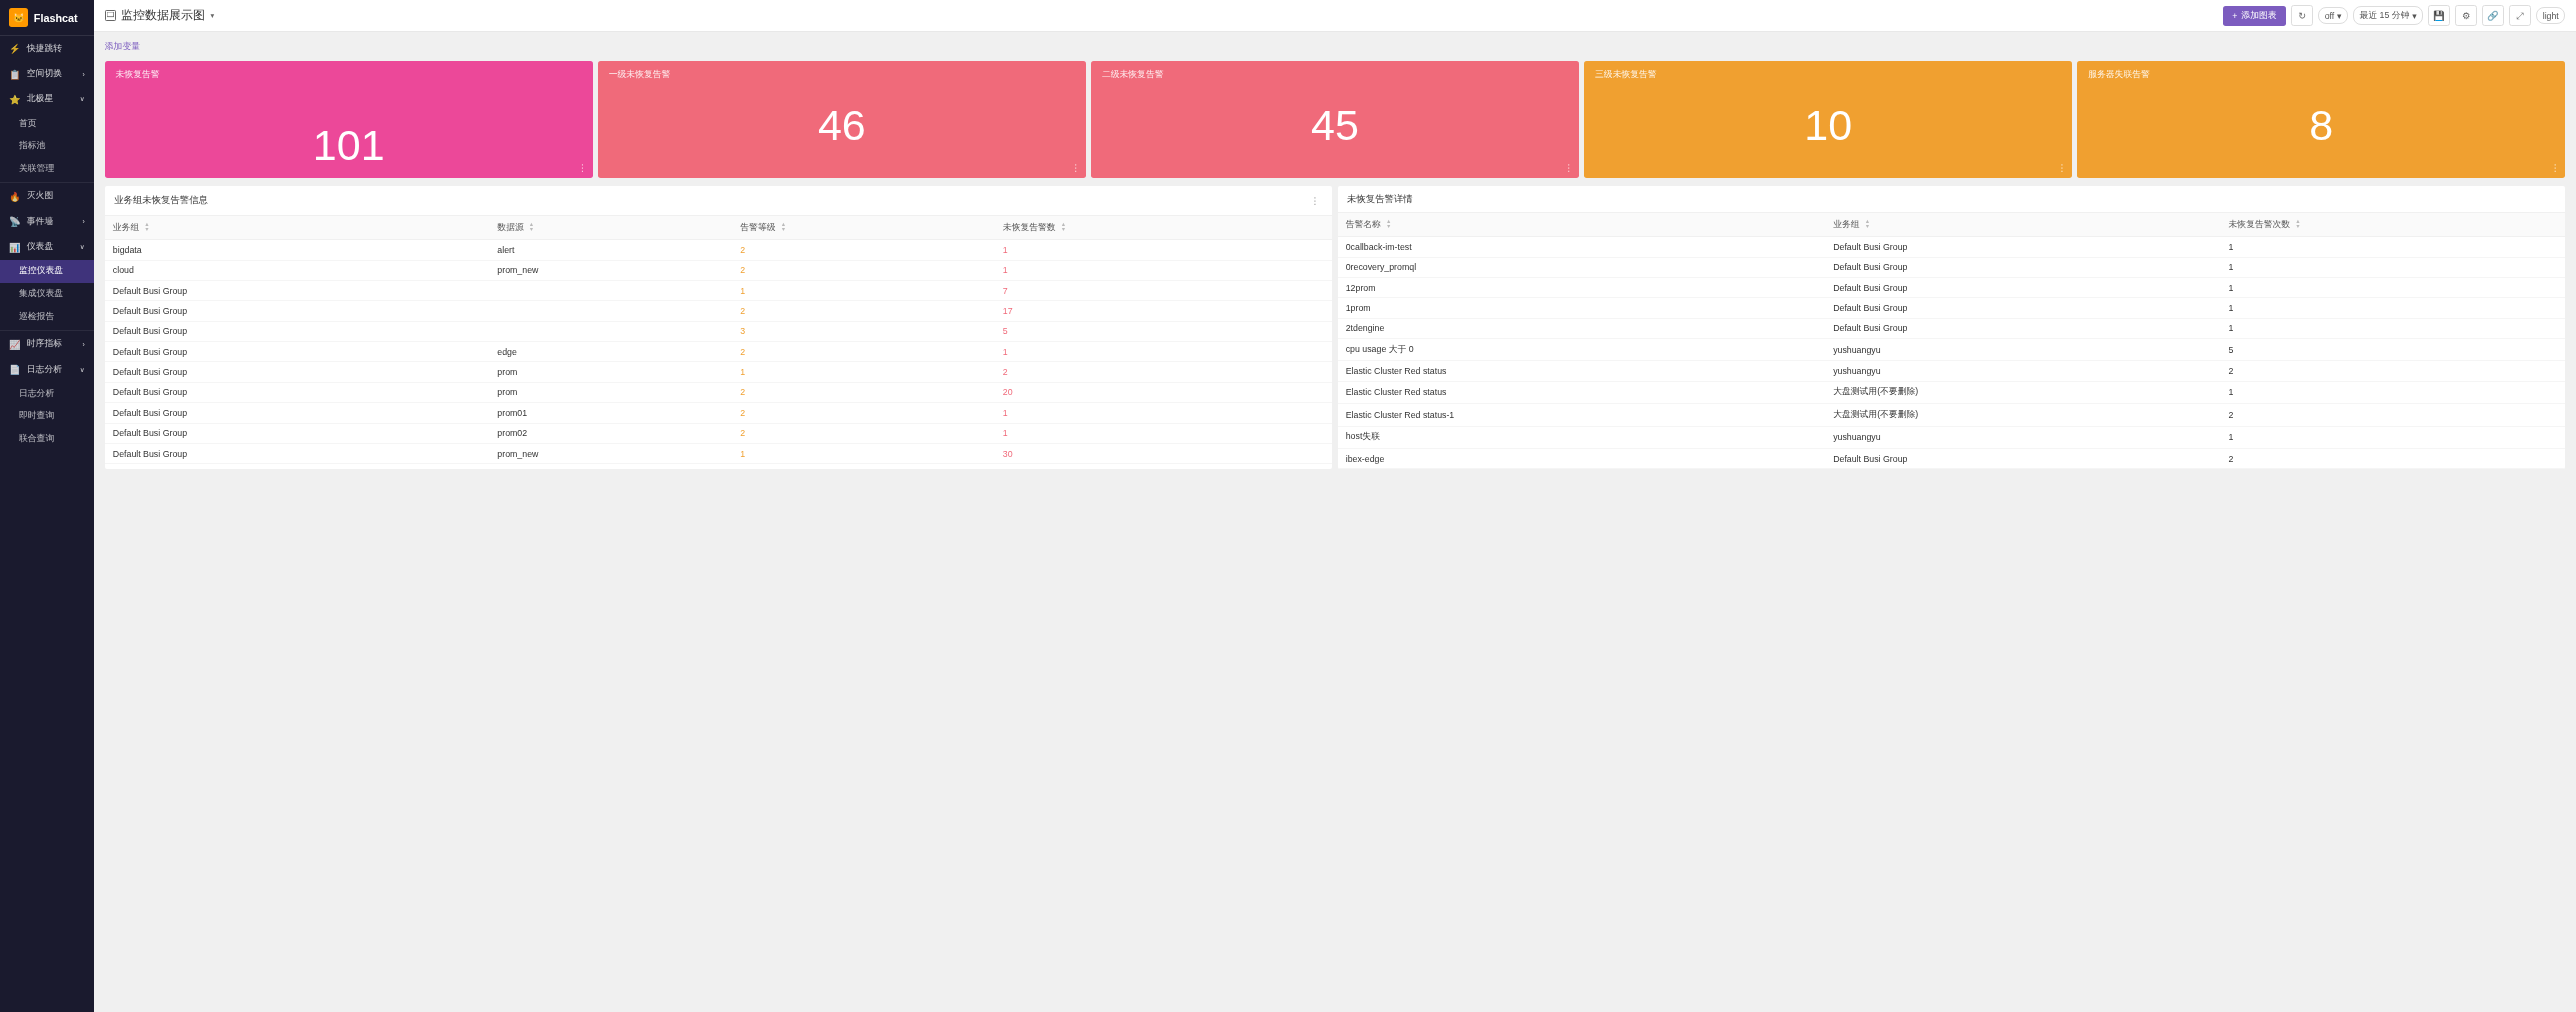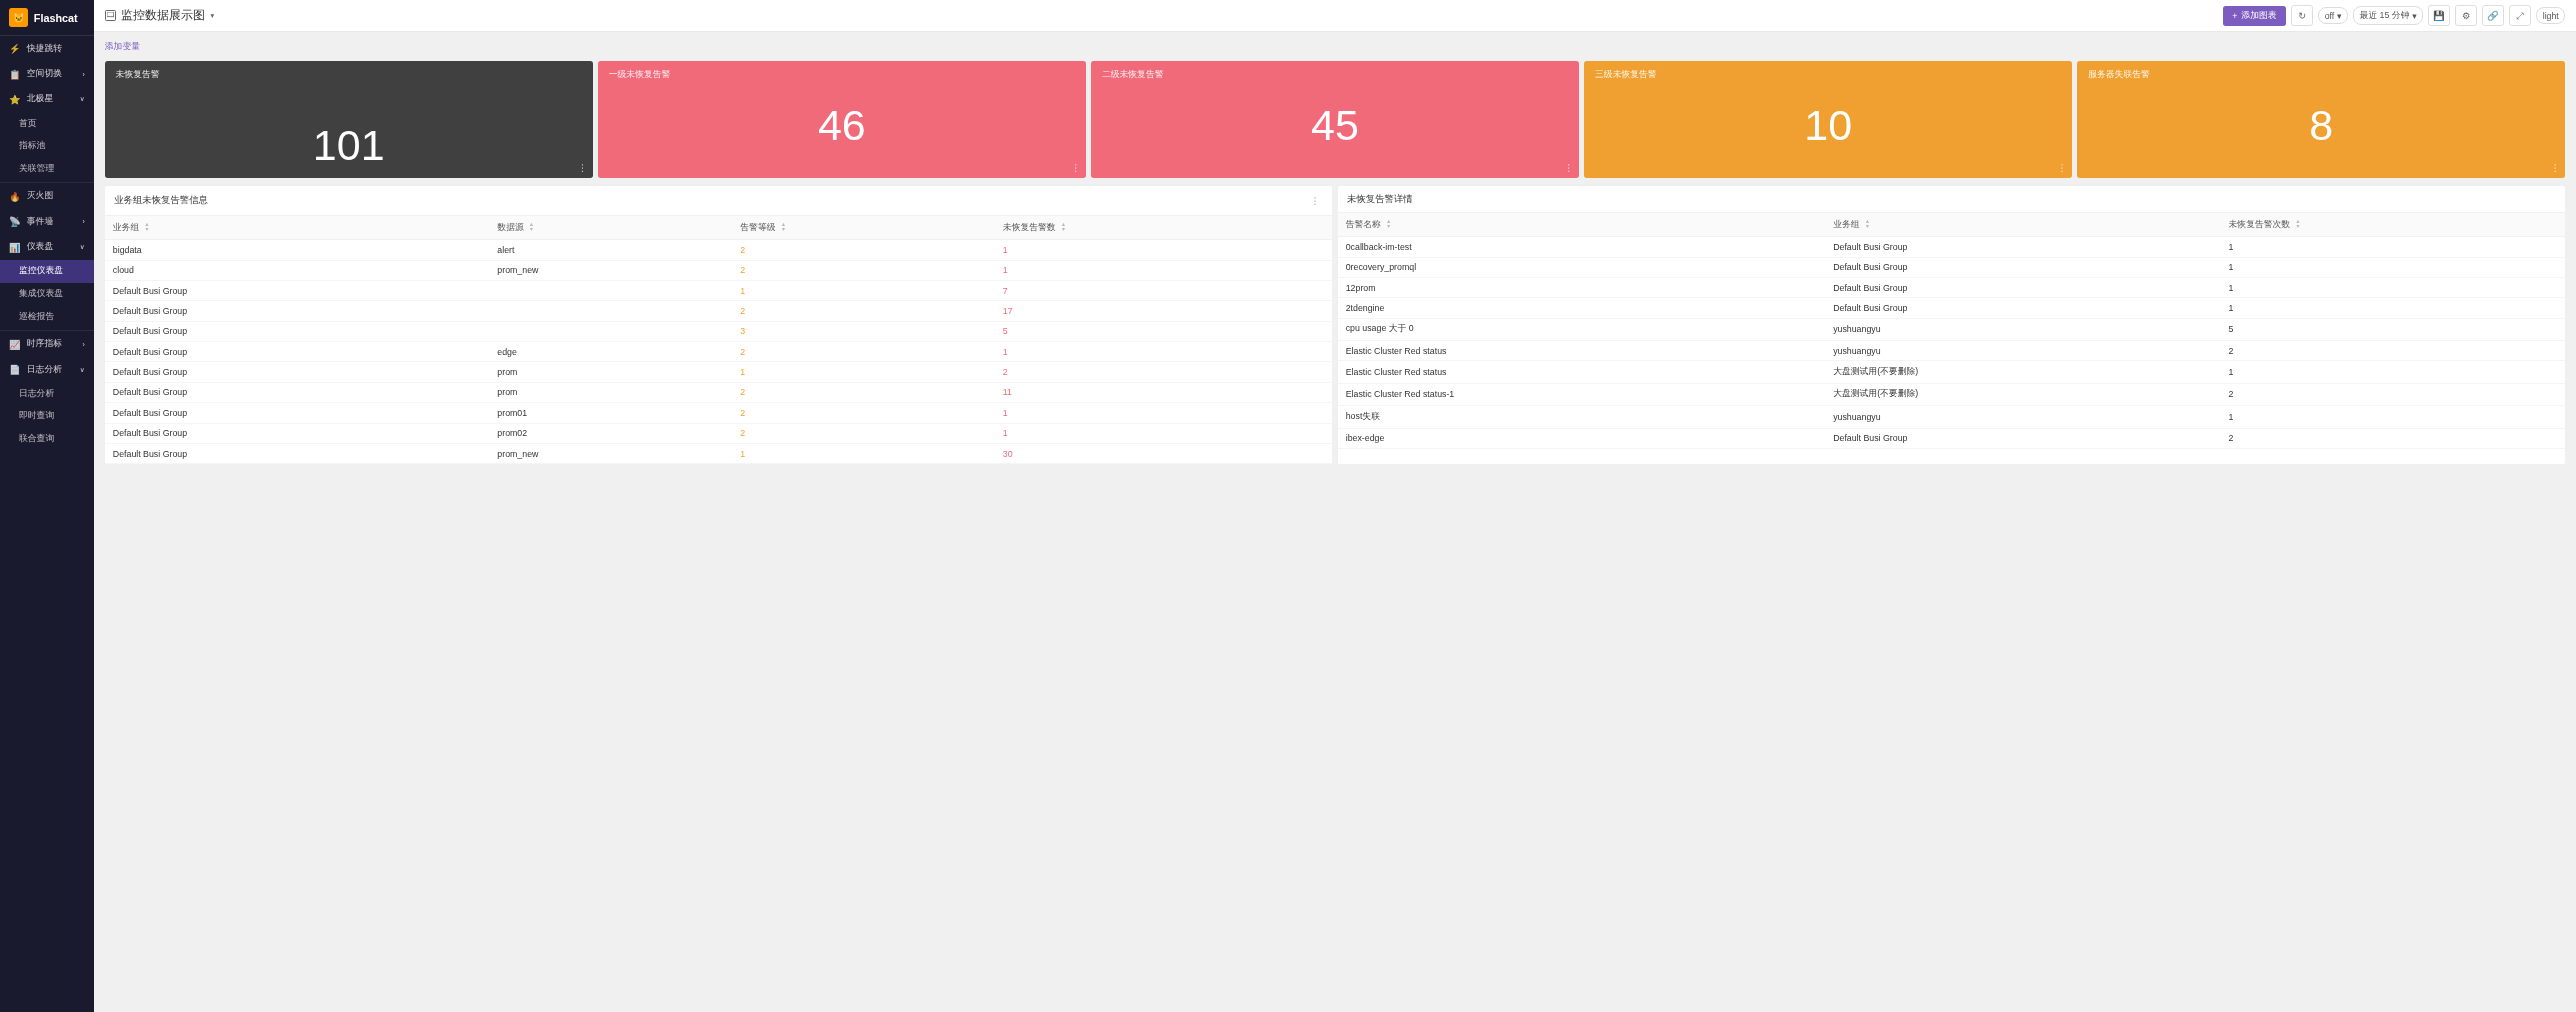--- a/index.html
+++ b/index.html
@@ -33,21 +33,21 @@
     .header-control { display: flex; align-items: center; gap: 2.7px; border: 0.7px solid #ddd; border-radius: 8px; padding: 2.7px 5.4px; cursor: pointer; font-size: 8.8px; color: #555; background: #fff; }
     .header-icon-btn { width: 21.6px; height: 21.6px; display: flex; align-items: center; justify-content: center; border: 0.7px solid #ddd; border-radius: 2.7px; cursor: pointer; color: #666; background: #fff; }
     
     
     .main-body { flex: 1; overflow-y: auto; padding: 8px 10.8px; background: #f0f0f0; }
     .add-variable-link { color: #7c5cbf; font-size: 8.8px; cursor: pointer; margin-bottom: 8px; display: inline-block; }
     
     
     .alert-cards { display: flex; gap: 5.4px; margin-bottom: 8px; }
     .alert-card { flex: 1; border-radius: 2.7px; padding: 8px 10.8px; color: #fff; min-height: 101px; display: flex; flex-direction: column; position: relative; }
-    .alert-card.purple { background: #404040; gap: 40px; }
+    .alert-card.purple { background: #ec4899; gap: 40px; }
     .alert-card.pink { background: #f06a7a; }
     .alert-card.orange { background: #f0a030; }
     .alert-card.orange2 { background: #f0a030; }
     .alert-card-title { font-size: 8.8px; color: rgba(255,255,255,0.9); margin-bottom: auto; }
     .alert-card-number { font-size: 43px; font-weight: 300; margin: auto; display: flex; align-items: center; justify-content: center; flex: 1; }
     .card-menu-btn { position: absolute; bottom: 5.4px; right: 5.4px; cursor: pointer; opacity: 0.7; }
     
     
     .tables-row { display: flex; gap: 5.4px; }
     .table-panel { background: #fff; border-radius: 2px; flex: 1; overflow: hidden; }
@@ -314,21 +314,21 @@
                 <tr>
       <td>Default Busi Group</td>
       <td>prom</td>
       <td style="color:#f0a030">1</td>
       <td style="color:#f06a7a">2</td>
     </tr>
                 <tr>
       <td>Default Busi Group</td>
       <td>prom</td>
       <td style="color:#f0a030">2</td>
-      <td style="color:#f06a7a">11</td>
+      <td style="color:#f06a7a">20</td>
     </tr>
                 <tr>
       <td>Default Busi Group</td>
       <td>prom01</td>
       <td style="color:#f0a030">2</td>
       <td style="color:#f06a7a">1</td>
     </tr>
                 <tr>
       <td>Default Busi Group</td>
       <td>prom02</td>
@@ -385,20 +385,25 @@
       <td>0recovery_promql</td>
       <td>Default Busi Group</td>
       <td>1</td>
     </tr>
                 <tr>
       <td>12prom</td>
       <td>Default Busi Group</td>
       <td>1</td>
     </tr>
                 <tr>
+      <td>1prom</td>
+      <td>Default Busi Group</td>
+      <td>1</td>
+    </tr>
+                <tr>
       <td>2tdengine</td>
       <td>Default Busi Group</td>
       <td>1</td>
     </tr>
                 <tr>
       <td>cpu usage 大于 0</td>
       <td>yushuangyu</td>
       <td>5</td>
     </tr>
                 <tr>

